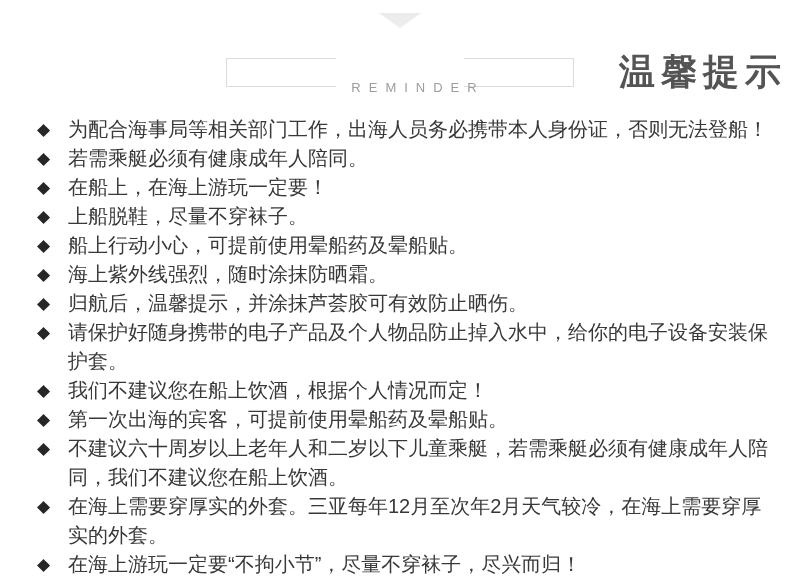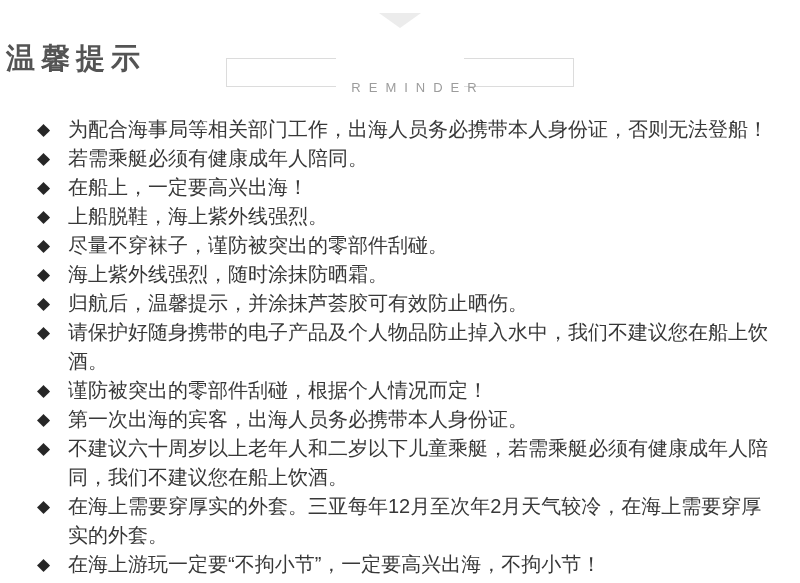--- a/index.html
+++ b/index.html
@@ -33,23 +33,23 @@
     width: 110px;
     height: 29px;
     box-sizing: border-box;
     border: 1px solid #dcdcdc;
   }
   .bracket-left  { left: 226px;  border-right: none; }
   .bracket-right { right: 226px; border-left: none; }
   .title {
     position: absolute;
     top: 42px; left: 0; right: 0;
-    margin: 0;
-    text-align: left;
-    font-size: 29px;
+    margin: 13px;
+    text-align: right;
+    font-size: 36px;
     font-weight: bold;
     color: #545454;
     letter-spacing: 6px;
     text-indent: 6px;
     line-height: 33px;
   }
   .subtitle {
     position: absolute;
     top: 80px; left: 0; right: 0;
     text-align: center;
@@ -100,66 +100,66 @@
     <span class="tip-text">为配合海事局等相关部门工作，出海人员务必携带本人身份证，否则无法登船！</span>
   </li>
 
   <li class="tip">
     <span class="bullet">◆</span>
     <span class="tip-text">若需乘艇必须有健康成年人陪同。</span>
   </li>
 
   <li class="tip">
     <span class="bullet">◆</span>
-    <span class="tip-text">在船上，一定要高兴出海！</span>
+    <span class="tip-text">在船上，在海上游玩一定要！</span>
   </li>
 
   <li class="tip">
     <span class="bullet">◆</span>
-    <span class="tip-text">上船脱鞋，海上紫外线强烈。</span>
+    <span class="tip-text">上船脱鞋，尽量不穿袜子。</span>
   </li>
 
   <li class="tip">
     <span class="bullet">◆</span>
-    <span class="tip-text">尽量不穿袜子，谨防被突出的零部件刮碰。</span>
+    <span class="tip-text">船上行动小心，可提前使用晕船药及晕船贴。</span>
   </li>
 
   <li class="tip">
     <span class="bullet">◆</span>
     <span class="tip-text">海上紫外线强烈，随时涂抹防晒霜。</span>
   </li>
 
   <li class="tip">
     <span class="bullet">◆</span>
     <span class="tip-text">归航后，温馨提示，并涂抹芦荟胶可有效防止晒伤。</span>
   </li>
 
   <li class="tip">
     <span class="bullet">◆</span>
-    <span class="tip-text">请保护好随身携带的电子产品及个人物品防止掉入水中，我们不建议您在船上饮酒。</span>
+    <span class="tip-text">请保护好随身携带的电子产品及个人物品防止掉入水中，给你的电子设备安装保护套。</span>
   </li>
 
   <li class="tip">
     <span class="bullet">◆</span>
-    <span class="tip-text">谨防被突出的零部件刮碰，根据个人情况而定！</span>
+    <span class="tip-text">我们不建议您在船上饮酒，根据个人情况而定！</span>
   </li>
 
   <li class="tip">
     <span class="bullet">◆</span>
-    <span class="tip-text">第一次出海的宾客，出海人员务必携带本人身份证。</span>
+    <span class="tip-text">第一次出海的宾客，可提前使用晕船药及晕船贴。</span>
   </li>
 
   <li class="tip">
     <span class="bullet">◆</span>
     <span class="tip-text">不建议六十周岁以上老年人和二岁以下儿童乘艇，若需乘艇必须有健康成年人陪同，我们不建议您在船上饮酒。</span>
   </li>
 
   <li class="tip">
     <span class="bullet">◆</span>
     <span class="tip-text">在海上需要穿厚实的外套。三亚每年12月至次年2月天气较冷，在海上需要穿厚实的外套。</span>
   </li>
 
   <li class="tip">
     <span class="bullet">◆</span>
-    <span class="tip-text">在海上游玩一定要“不拘小节”，一定要高兴出海，不拘小节！</span>
+    <span class="tip-text">在海上游玩一定要“不拘小节”，尽量不穿袜子，尽兴而归！</span>
   </li>
 </ul>
 </div>
 
 </body></html>

